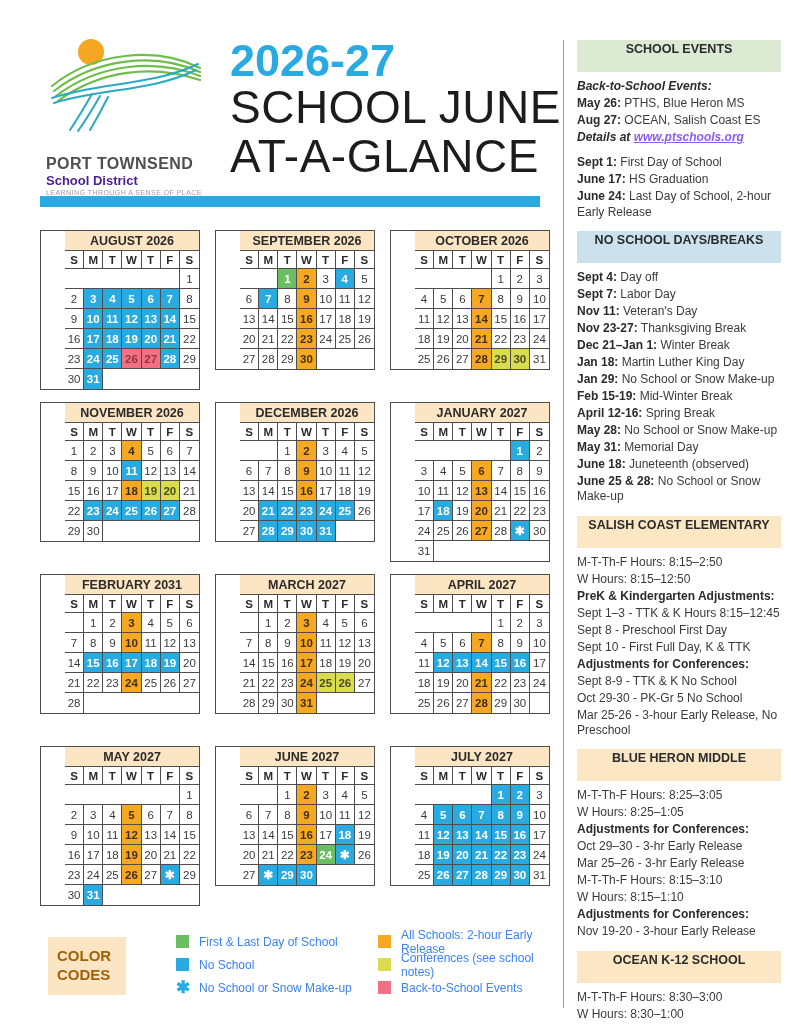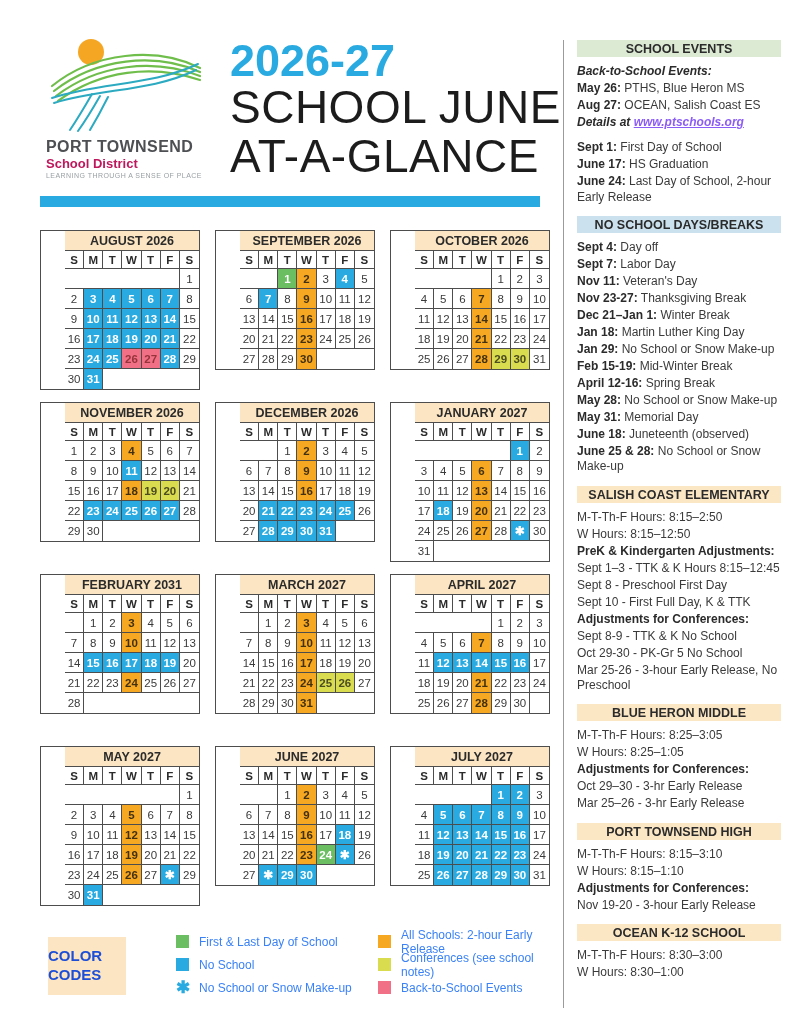--- a/index.html
+++ b/index.html
@@ -5,22 +5,22 @@
   * { box-sizing: border-box; margin: 0; padding: 0; }
   html, body { background: #ffffff; }
   body {
     position: relative;
     width: 791px; height: 1024px;
     font-family: "Liberation Sans", sans-serif;
     overflow: hidden;
   }
   
   #logo-block { position: absolute; left: 46px; top: 36px; width: 170px; }
-  #logo-name { font-size: 16px; font-weight: bold; color: #4d4f52; letter-spacing: 0.4px; margin-top: 2px; }
-  #logo-sub { font-size: 13px; font-weight: bold; color: #be185d; }
+  #logo-name { font-size: 16px; font-weight: bold; color: #4d4f52; letter-spacing: 0.4px; margin-top: 19px; }
+  #logo-sub { font-size: 13px; font-weight: bold; color: #4c1d95; }
   #logo-tagline { font-size: 7px; color: #9aa0a3; letter-spacing: 0.45px; margin-top: 1px; }
   #title-block { position: absolute; left: 230px; top: 38px; }
   #title-year { font-size: 45px; font-weight: bold; color: var(--cyan); line-height: 1.0; }
   .title-line { font-size: 46px; font-weight: normal; color: #1c1c1c; line-height: 1.06; letter-spacing: 0.5px; }
   #accent-bar { position: absolute; left: 40px; top: 196px; width: 500px; height: 11px; background: var(--cyan); }
 
   
   #calendar-grid {
     position: absolute; left: 40px; top: 230px;
     display: grid; grid-template-columns: repeat(3, 160px);
@@ -53,37 +53,37 @@
   .cell.first{ background: var(--green);  color: #fff; font-weight: bold; }
   .cell.er   { background: var(--orange); color: #413111; font-weight: bold; }
   .cell.conf { background: var(--yellow); color: #4c4c22; font-weight: bold; }
   .cell.bts  { background: var(--pink);   color: #96343c; font-weight: bold; }
 
   
   #divider { position: absolute; left: 563px; top: 40px; width: 1px; height: 968px; background: #9b9b9b; }
   #sidebar { position: absolute; left: 577px; top: 40px; width: 204px; }
   .section-header {
     text-align: center; font-weight: bold; font-size: 12.5px; color: #2b2b2b;
-    padding: 2px 0 1px 0; margin: 11px 0 7px 0;
+    padding: 2px 0 16px 0; margin: 11px 0 7px 0;
   }
   .section:first-child .section-header { margin-top: 0; }
   .side-line { font-size: 12px; line-height: 1.29; color: #3a3a3a; margin-bottom: 1.5px; }
   .side-line b { color: #2b2b2b; }
   .side-line.bi { font-weight: bold; font-style: italic; color: #2b2b2b; }
   .side-line.it { font-style: italic; color: #2b2b2b; font-weight: bold; }
   .side-line.bold { font-weight: bold; color: #2b2b2b; }
   .side-line.gap { margin-top: 10px; }
   .side-link { color: #8b5cf6; text-decoration: underline; font-style: italic; font-weight: bold; }
 
   
   #legend { position: absolute; left: 48px; top: 934px; width: 510px; }
   #legend-box {
     position: absolute; left: 0; top: 3px; width: 78px; height: 58px;
     background: var(--peach); display: flex; flex-direction: column; justify-content: center;
-    font-size: 15px; font-weight: bold; color: #1d4ed8; line-height: 1.25;
+    padding-left: 9px; font-size: 15px; font-weight: bold; color: #a16207; line-height: 1.25;
   }
   .legend-col { position: absolute; top: 0; }
   #legend-col-1 { left: 128px; }
   #legend-col-2 { left: 330px; }
   .legend-item { display: flex; align-items: center; margin-bottom: 8px; height: 15px; }
   .swatch { width: 13px; height: 13px; margin-right: 10px; flex: 0 0 13px; }
   .swatch.asterisk { background: none; color: var(--blue); font-size: 17px; font-weight: bold; line-height: 13px; text-align: center; }
   .legend-label { font-size: 12px; color: #3b82f6; }
 </style>
 </head>
@@ -876,21 +876,20 @@
     </div>
     <div class="section">
       <div class="section-header" style="background: rgb(252, 231, 197);">BLUE HERON MIDDLE</div>
       <div class="side-line">M-T-Th-F Hours: 8:25–3:05</div>
       <div class="side-line">W Hours: 8:25–1:05</div>
       <div class="side-line bold">Adjustments for Conferences:</div>
       <div class="side-line">Oct 29–30 - 3-hr Early Release</div>
       <div class="side-line">Mar 25–26 - 3-hr Early Release</div>
     </div>
     <div class="section">
-      <div class="section-header" style="background: rgb(252, 231, 197);">PORT TOWNSEND HIGH</div>
       <div class="side-line">M-T-Th-F Hours: 8:15–3:10</div>
       <div class="side-line">W Hours: 8:15–1:10</div>
       <div class="side-line bold">Adjustments for Conferences:</div>
       <div class="side-line">Nov 19-20 - 3-hour Early Release</div>
     </div>
     <div class="section">
       <div class="section-header" style="background: rgb(252, 231, 197);">OCEAN K-12 SCHOOL</div>
       <div class="side-line">M-T-Th-F Hours: 8:30–3:00</div>
       <div class="side-line">W Hours: 8:30–1:00</div>
     </div>

